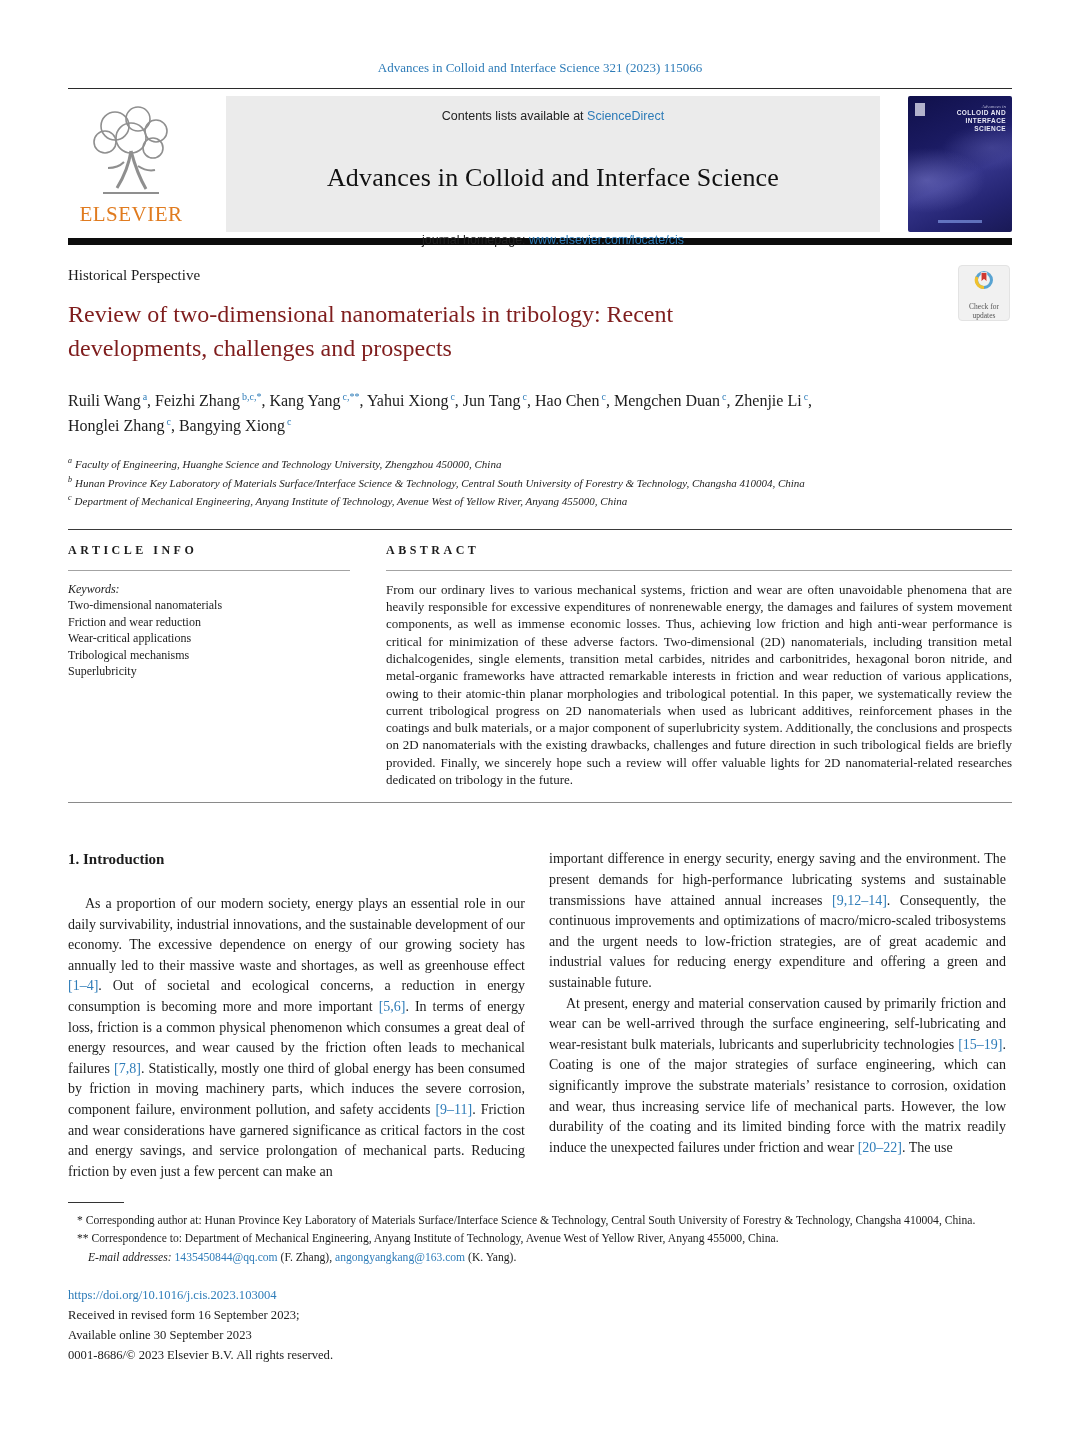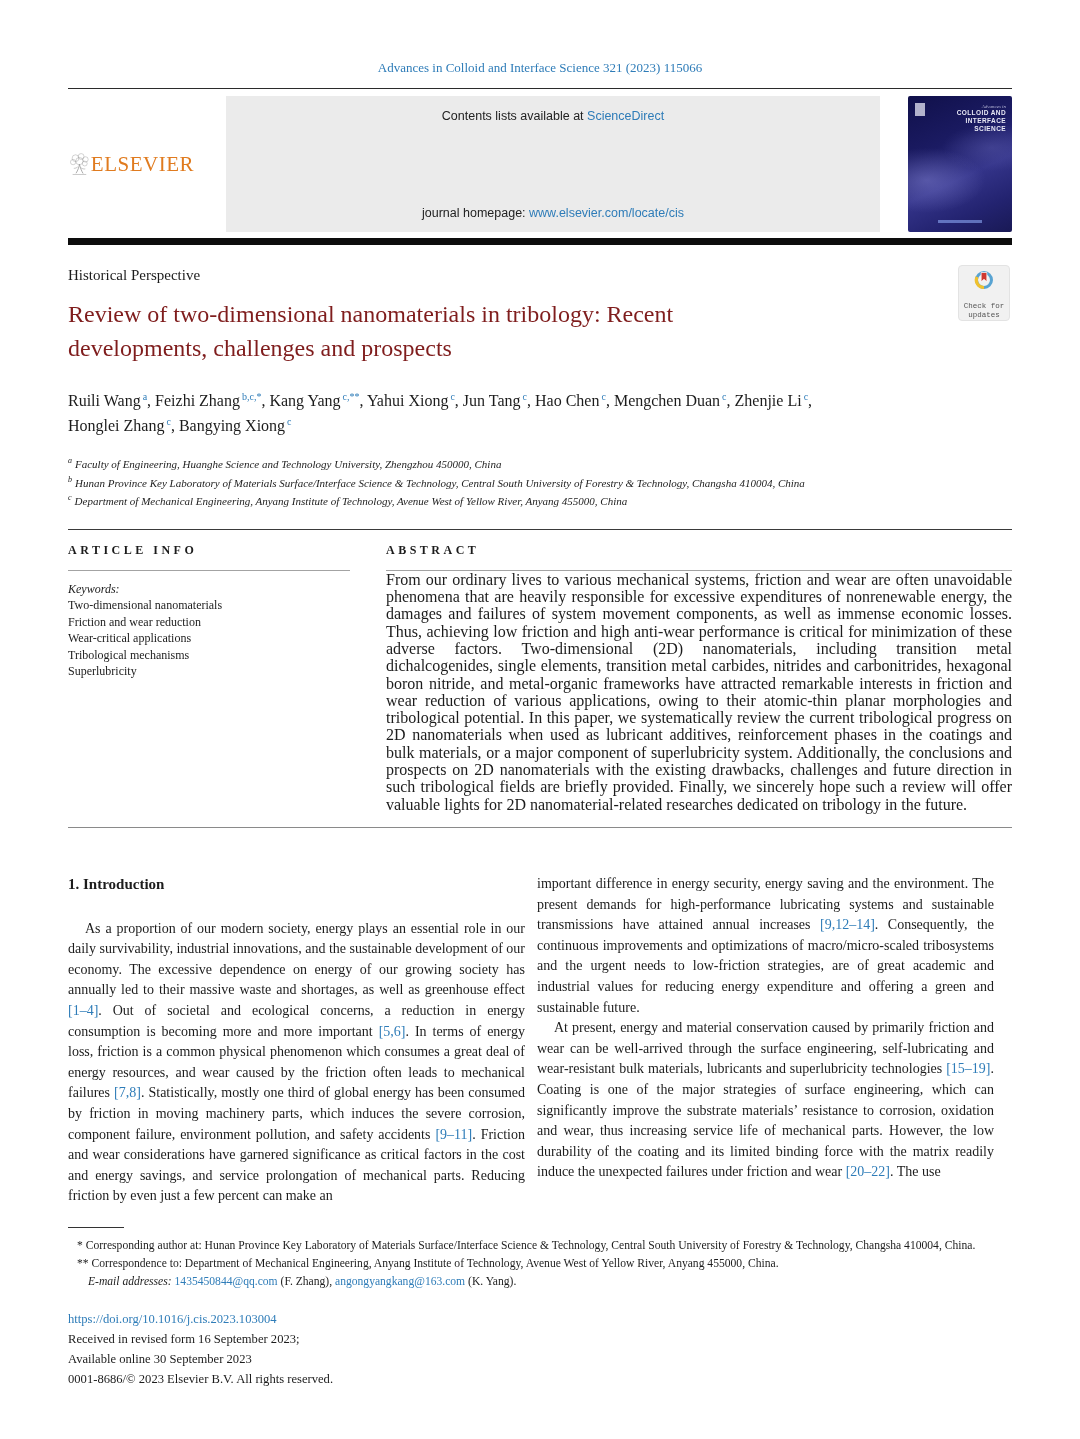--- a/index.html
+++ b/index.html
@@ -11,21 +11,21 @@
   }
   .page { width:944px; margin:0 auto; }
   .link { color:var(--link); text-decoration:none; cursor:pointer; }
 
   
   .top-citation { padding-top:60px; text-align:center; font-size:13px; color:var(--link); }
   .rule-top { border:none; border-top:1.5px solid #2b2b2b; margin:12px 0 0; }
 
   
   .banner { display:flex; align-items:stretch; margin-top:7px; height:136px; }
-  .logo-box { width:126px; flex-shrink:0; display:flex; align-items:center; justify-content:center; padding:2px 0 0; }
+  .logo-box { width:126px; flex-shrink:0; display:flex; flex-direction:column; align-items:center; justify-content:center; padding:2px 0 0; }
   .elsevier-label { font-size:21px; color:var(--orange); letter-spacing:0.5px; line-height:1; padding-bottom:2px; }
   .banner-center { flex:1; background:#ebebeb; margin:0 28px 0 32px; display:flex; flex-direction:column; align-items:center; justify-content:space-between; padding:13px 8px 12px;gap:40px; }
   .contents-line, .homepage-line { font-family:"Liberation Sans", sans-serif; font-size:12.5px; color:#222; }
   .journal-title { font-size:26px; letter-spacing:0.2px; color:#111; }
   .cover { width:104px; flex-shrink:0; position:relative; border-radius:2px; overflow:hidden;
     background:linear-gradient(155deg,#10104a 0%,#1b1b63 35%,#34348a 58%,#232370 80%,#191955 100%); }
   .cover::after { content:""; position:absolute; inset:0;
     background:radial-gradient(ellipse 90px 50px at 18% 62%, rgba(130,130,210,0.5), transparent 65%),
                radial-gradient(ellipse 70px 34px at 80% 38%, rgba(90,90,170,0.45), transparent 70%); }
   .cover-brand { position:absolute; top:8px; right:6px; text-align:right; color:#e8e8f5; z-index:2; }
@@ -34,43 +34,43 @@
   .cover-logo { position:absolute; top:7px; left:7px; width:10px; height:13px; background:#cfcfe2; opacity:.85; z-index:2; }
   .cover-bottom-line { position:absolute; bottom:9px; left:50%; transform:translateX(-50%); width:44px; height:3px; background:rgba(150,180,255,0.55); z-index:2; }
 
   .black-bar { height:7px; background:#0d0d0d; margin-top:6px; }
 
   
   .article-head { position:relative; margin-top:22px; }
   .type-label { font-size:15px; }
   .badge { position:absolute; right:2px; top:-2px; width:52px; height:56px; background:#f1f1f1; border:1px solid #e3e3e3; border-radius:4px;
     display:flex; flex-direction:column; align-items:center; justify-content:flex-start; padding-top:4px; cursor:pointer; }
-  .badge-text { font-family:Liberation Mono, monospace; font-size:7.5px; color:#555; text-align:center; line-height:1.2; margin-top:12px; }
+  .badge-text { font-family:Liberation Serif, serif; font-size:7.5px; color:#555; text-align:center; line-height:1.2; margin-top:12px; }
   .title { font-size:24px; line-height:1.42; max-width:700px; margin-top:13px; font-weight:400; color:#7f1d1d; }
 
   .authors { margin-top:24px; font-size:16px; max-width:770px; line-height:1.55; }
   .authors sup { font-size:10px; color:var(--link); margin-left:2px; }
   .affiliations { margin-top:16px; font-size:11px; font-style:italic; line-height:1.62; color:#222; }
   .affiliations sup { font-size:8px; margin-right:3px; }
 
   .rule-mid { border:none; border-top:1px solid #3a3a3a; margin:18px 0 0; }
 
   
   .info-grid { display:flex; margin-top:13px; }
   .info-col { width:282px; flex-shrink:0; }
   .sec-heading { font-size:12px; font-weight:bold; letter-spacing:3.5px; padding-bottom:12px; border-bottom:1px solid #a3a3a3; }
   .keywords { margin-top:10px; font-size:12px; line-height:16.5px; }
   .keywords-label { font-style:italic; }
   .abstract-col { flex:1; margin-left:36px; }
-  .abstract-text { font-size:16px; line-height:17.3px; text-align:justify; }
+  .abstract-text { margin-top:10px; font-size:13px; line-height:17.3px; text-align:justify; }
 
   .rule-after-abstract { border:none; border-top:1px solid #8a8a8a; margin:14px 0 0; }
 
   
-  .intro { display:flex; gap:12px; margin-top:46px;font-family:Liberation Serif, serif; }
+  .intro { display:flex; gap:24px; margin-top:46px;font-family:Liberation Serif, serif; }
   .col { width:457px; font-size:14px; line-height:20.6px; text-align:justify; }
   .intro-heading { font-size:15px; font-weight:bold; margin:0 0 24px 0; }
   .col p { margin:0; }
   .p-indent { text-indent:17px; }
 
   
   .footnotes { margin-top:20px; font-size:11.6px; line-height:17.8px; }
   .fn-rule { width:56px; border:none; border-top:1px solid #333; margin:0 0 9px 0; }
   .fn { text-indent:9px; text-align:justify; }
   .email-line { padding-left:20px; margin-top:1px; }
@@ -102,20 +102,21 @@
           <path d="M40 58 C36 62 30 64 24 64" stroke-width="2"></path>
           <path d="M54 62 C60 66 66 67 71 66" stroke-width="2"></path>
           <path d="M19 89 H75" stroke-width="2"></path>
         </g>
       </svg>
       <div class="elsevier-label">ELSEVIER</div>
     </div>
 
     <div class="banner-center">
       <div class="contents-line"><span>Contents lists available at </span><span class="link">ScienceDirect</span></div>
+      <div class="journal-title">Advances in Colloid and Interface Science</div>
       <div class="homepage-line"><span>journal homepage: </span><span class="link">www.elsevier.com/locate/cis</span></div>
     </div>
 
     <div class="cover">
       <div class="cover-logo"></div>
       <div class="cover-brand">
         <div class="cb-small">Advances in</div>
         <div class="cb-line">COLLOID AND</div>
         <div class="cb-line">INTERFACE</div>
         <div class="cb-line">SCIENCE</div>

